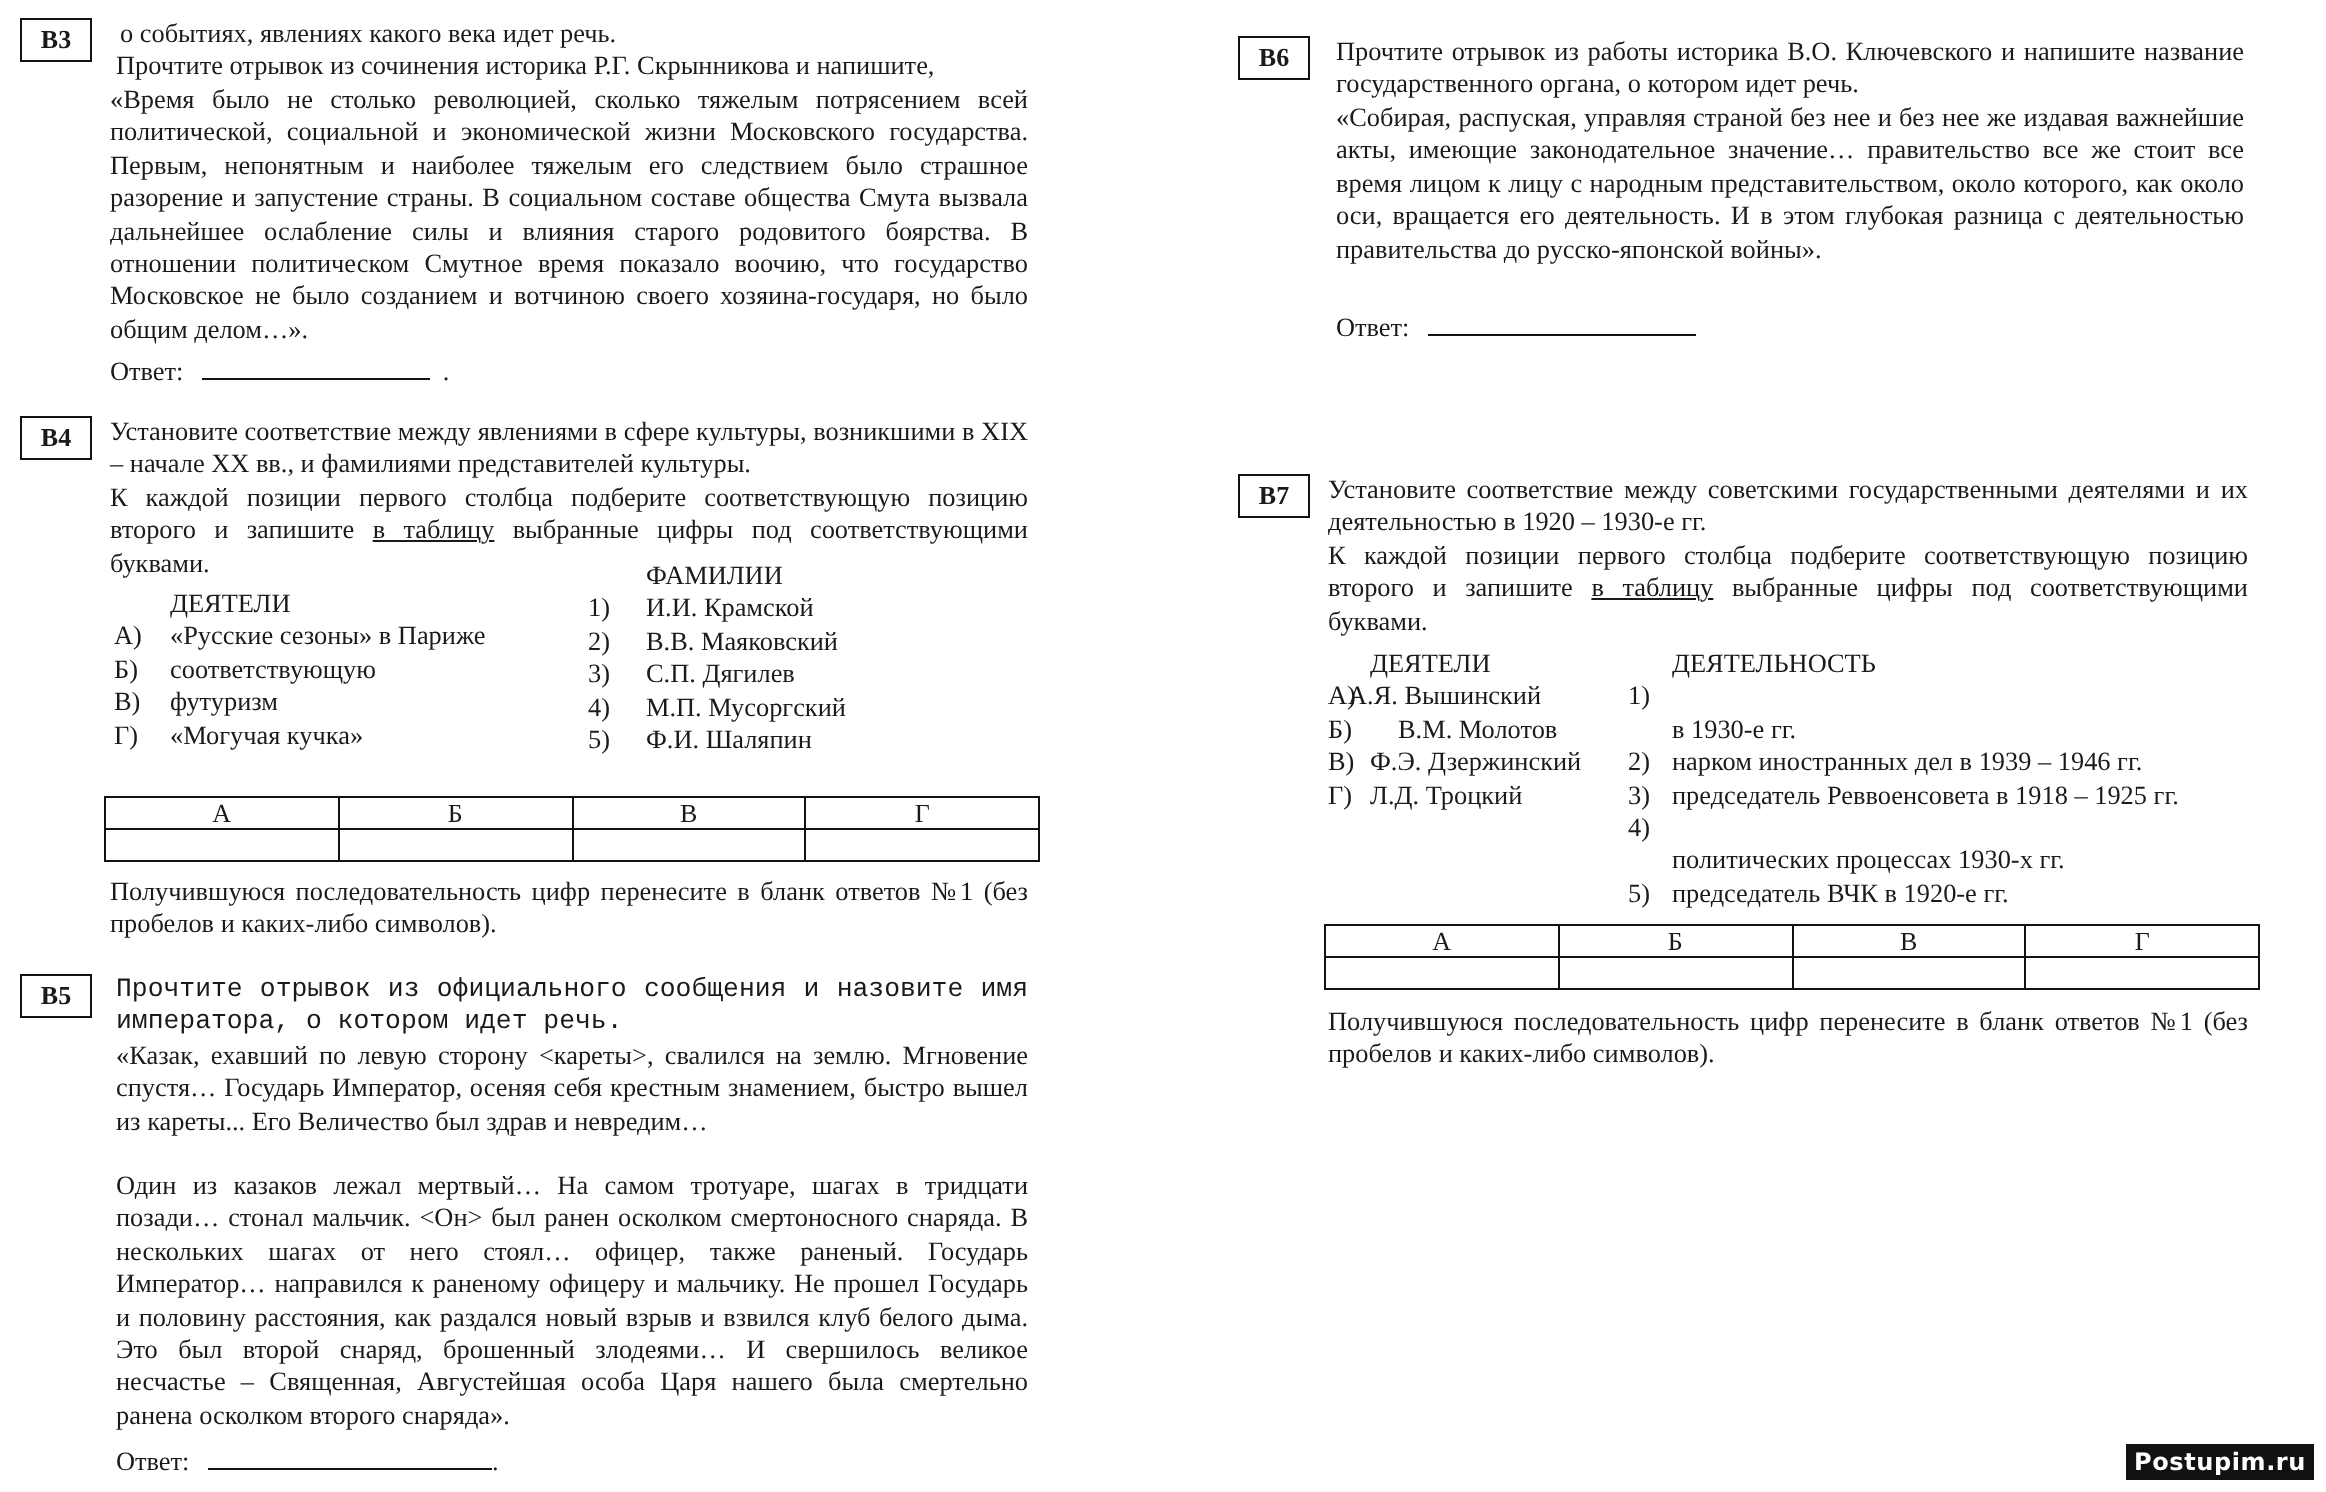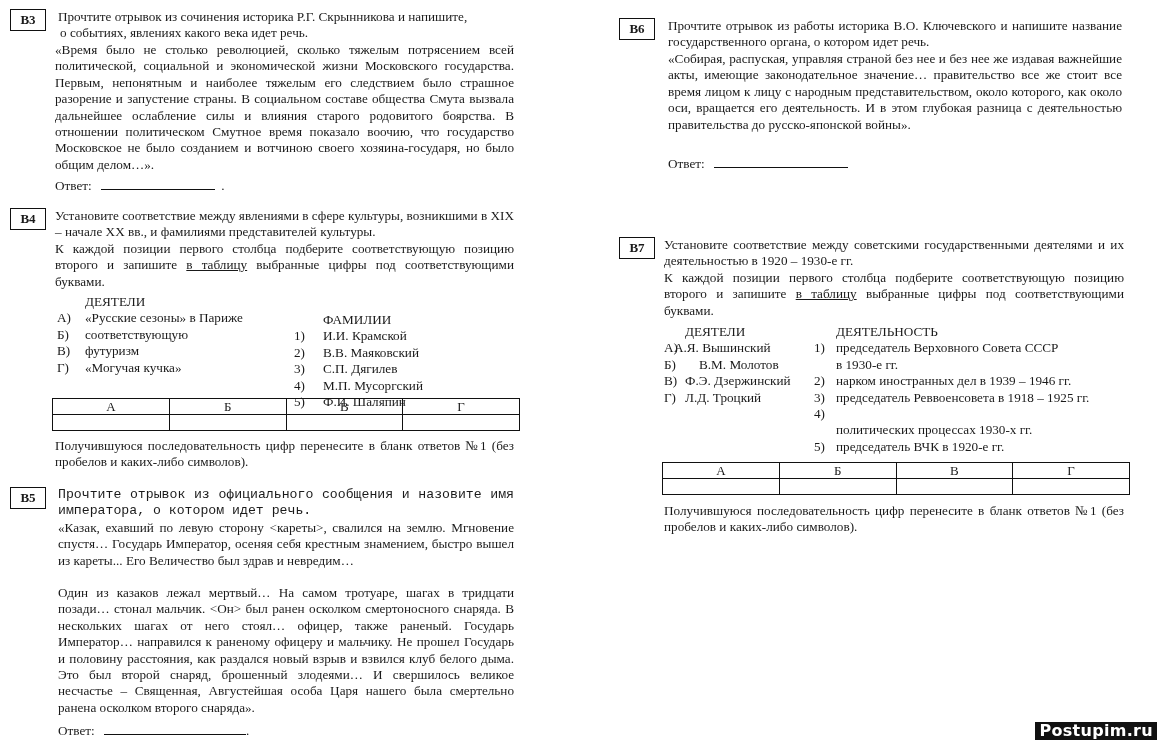--- a/index.html
+++ b/index.html
@@ -11,30 +11,30 @@
   .text { position:absolute; text-align:justify; }
   .text p { margin:0; }
   .u { text-decoration:underline; }
   .cols { position:absolute; }
   .row { position:relative; height:16.4px; white-space:nowrap; }
   .row span { position:absolute; top:0; }
   table.ans { position:absolute; border-collapse:collapse; table-layout:fixed; }
   table.ans td { border:1px solid #111; height:15px; padding:0; text-align:center; font-size:13px; line-height:15px; }
   .answer-line { display:inline-block; border-bottom:1px solid #111; height:12px; vertical-align:baseline; }
   .wm { position:absolute; right:6px; bottom:6px; font-family:"DejaVu Sans", sans-serif; font-weight:bold;
-        font-size:16px; color:#fff; background:#111; padding:1px 4px; letter-spacing:0.3px; }
+        font-size:12px; color:#fff; background:#111; padding:1px 4px; letter-spacing:0.3px; }
 </style>
 </head>
 <body>
 
 <div class="task">
   <div class="badge" style="left:10px;top:9px;width:34px;">В3</div>
   <div class="text" style="left:58px;top:9px;width:456px;">
+    <p style="padding-left:2px;">о событиях, явлениях какого века идет речь.</p>
     <p style="white-space:nowrap;">Прочтите отрывок из сочинения историка Р.Г. Скрынникова и напишите,</p>
-    <p style="padding-left:2px;">о событиях, явлениях какого века идет речь.</p>
   </div>
   <div class="text" style="left:55px;top:42px;width:459px;">«Время было не столько революцией, сколько тяжелым потрясением всей политической, социальной и экономической жизни Московского государства. Первым, непонятным и наиболее тяжелым его следствием было страшное разорение и запустение страны. В социальном составе общества Смута вызвала дальнейшее ослабление силы и влияния старого родовитого боярства. В отношении политическом Смутное время показало воочию, что государство Московское не было созданием и вотчиною своего хозяина-государя, но было общим делом…».</div>
   <div class="text" style="left:55px;top:177px;width:300px;">
     <span>Ответ:</span>
     <span class="answer-line" style="width:114px;margin-left:6px;"></span>
     <span style="margin-left:3px;">.</span>
   </div>
 </div>
 
 <div class="task">
@@ -58,21 +58,21 @@
       </div>
     <div class="row">
         <span style="left:2px;">В)</span>
         <span style="left:30px;">футуризм</span>
       </div>
     <div class="row">
         <span style="left:2px;">Г)</span>
         <span style="left:30px;">«Могучая кучка»</span>
       </div>
   </div>
-  <div class="cols" style="left:292px;top:312px;width:220px;">
+  <div class="cols" style="left:292px;top:280px;width:220px;">
     <div class="row">
         <span style="left:31px;">ФАМИЛИИ</span>
       </div>
     <div class="row">
         <span style="left:2px;">1)</span>
         <span style="left:31px;">И.И. Крамской</span>
       </div>
     <div class="row">
         <span style="left:2px;">2)</span>
         <span style="left:31px;">В.В. Маяковский</span>
@@ -158,21 +158,20 @@
         <span style="left:0;">Г)</span>
         <span style="left:21px;">Л.Д. Троцкий</span>
       </div>
   </div>
   <div class="cols" style="left:812px;top:324px;width:310px;">
     <div class="row">
         <span style="left:24px;">ДЕЯТЕЛЬНОСТЬ</span>
       </div>
     <div class="row">
         <span style="left:2px;">1)</span>
-        <span style="left:24px;">председатель Верховного Совета СССР</span>
       </div>
     <div class="row">
         <span style="left:24px;">в 1930-е гг.</span>
       </div>
     <div class="row">
         <span style="left:2px;">2)</span>
         <span style="left:24px;">нарком иностранных дел в 1939 – 1946 гг.</span>
       </div>
     <div class="row">
         <span style="left:2px;">3)</span>

